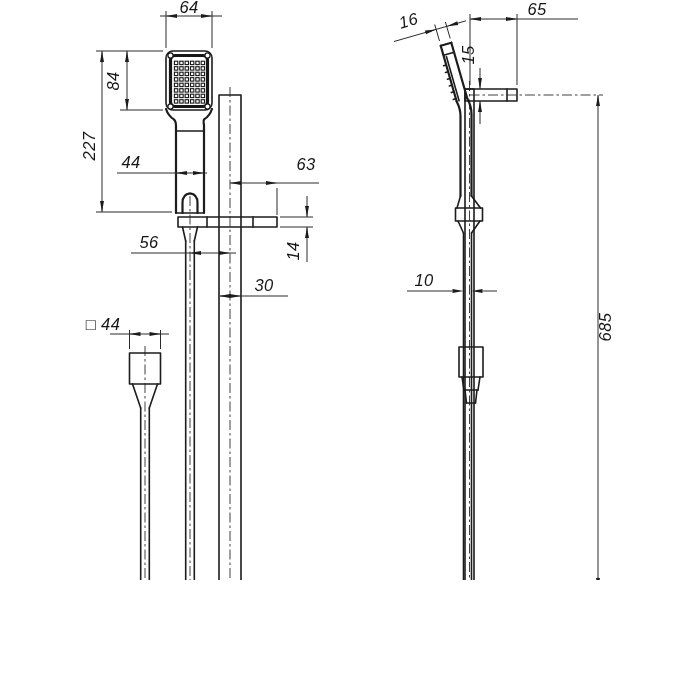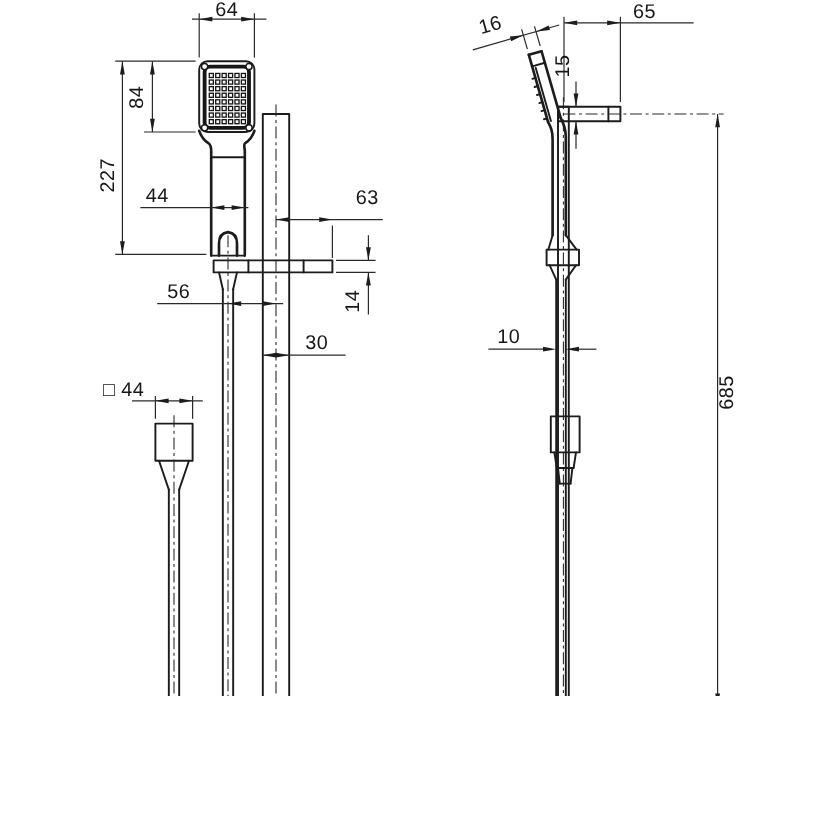--- a/index.html
+++ b/index.html
@@ -1,16 +1,16 @@
 <!DOCTYPE html>
 <html><head>
 <meta charset="utf-8">
 <style>
   html,body{margin:0;padding:0;background:#fff;}
-  .stage{width:700px;height:580px;background:#ffffff;position:relative;overflow:hidden;}
+  .stage{width:700px;height:580px;background:#ffffff;position:relative;overflow:hidden;font-style:italic;}
   svg{display:block;}
   .ol{fill:none;stroke:#1c1c1c;stroke-width:1.6;stroke-linecap:round;stroke-linejoin:round;}
   .olh{fill:none;stroke:#1c1c1c;stroke-width:2.2;stroke-linecap:round;stroke-linejoin:round;}
   .thick{fill:none;stroke:#161616;stroke-width:3.2;stroke-linejoin:round;}
   .scr{fill:#ffffff;stroke:#161616;stroke-width:1.2;}
   .nz{fill:#ffffff;stroke:#161616;stroke-width:1.1;}
   .dim{fill:none;stroke:#2a2a2a;stroke-width:1;}
   .cl{fill:none;stroke:#2a2a2a;stroke-width:0.9;stroke-dasharray:10 3 2.5 3;}
   .arr{fill:#1c1c1c;stroke:none;}
   text{font-family:"Liberation Sans",sans-serif;font-size:16.5px;fill:#161616;letter-spacing:0.4px;}

